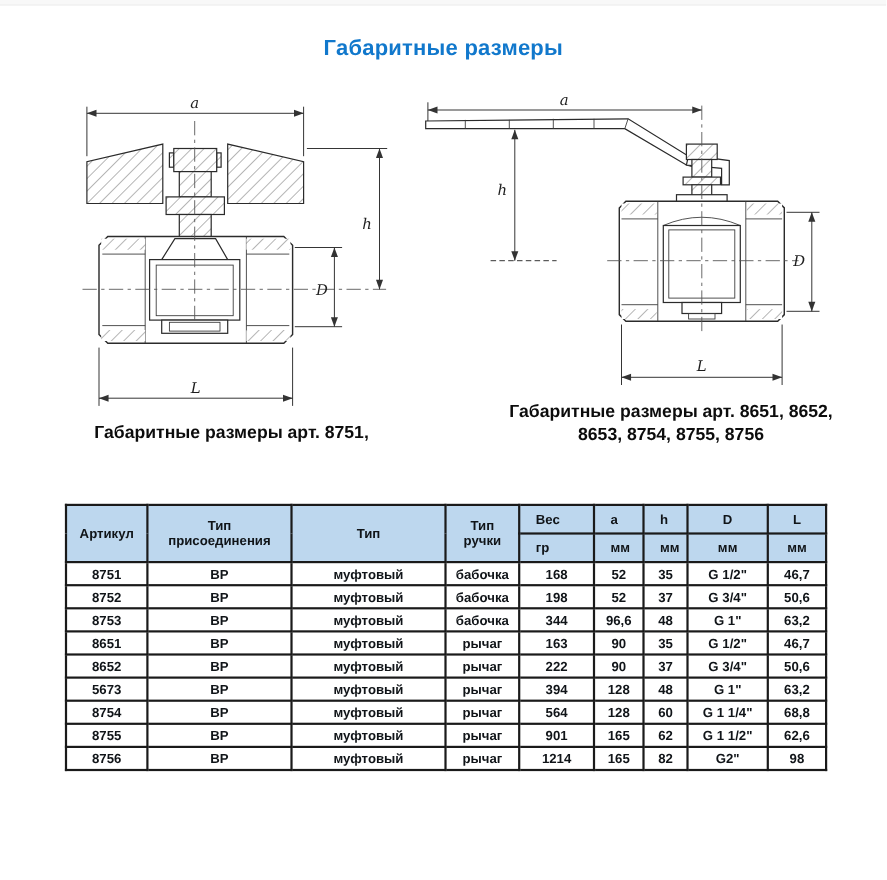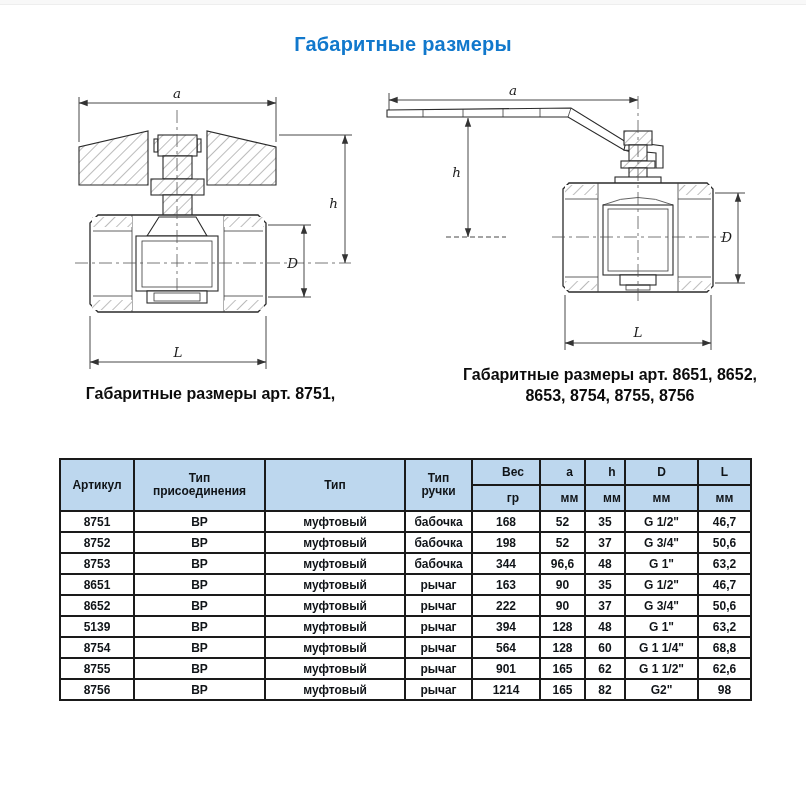--- a/index.html
+++ b/index.html
@@ -26,21 +26,21 @@
   .dim{stroke:#333;stroke-width:.9;fill:none;}
   .lbl{font-family:"DejaVu Serif",serif;font-style:italic;font-size:13.5px;fill:#1d1d1d;}
 
   
   table.dims{position:absolute;left:59px;top:458px;width:691px;border-collapse:collapse;
         table-layout:fixed;font-family:"Liberation Sans",sans-serif;}
   table.dims th,table.dims td{border:2px solid #1a1a1a;font-size:12px;font-weight:bold;
         color:#101418;text-align:center;vertical-align:middle;padding:0;}
   table.dims thead th{background:#bdd7ee;height:24px;line-height:13px;}
   table.dims tbody td{height:19px;background:#ffffff;}
-  table.dims th.al{text-align:center;padding-left:14px;margin-left:34px;}
+  table.dims th.al{text-align:left;padding-left:14px;margin-left:34px;}
 </style>
 </head>
 <body>
 
 <div class="page">
 
   <div class="top-strip"></div>
 
   <div class="title">Габаритные размеры</div>
 
@@ -290,21 +290,21 @@
           <td>ВР</td>
           <td>муфтовый</td>
           <td>рычаг</td>
           <td>222</td>
           <td>90</td>
           <td>37</td>
           <td>G 3/4"</td>
           <td>50,6</td>
         </tr>
         <tr>
-          <td>5139</td>
+          <td>5673</td>
           <td>ВР</td>
           <td>муфтовый</td>
           <td>рычаг</td>
           <td>394</td>
           <td>128</td>
           <td>48</td>
           <td>G 1"</td>
           <td>63,2</td>
         </tr>
         <tr>

